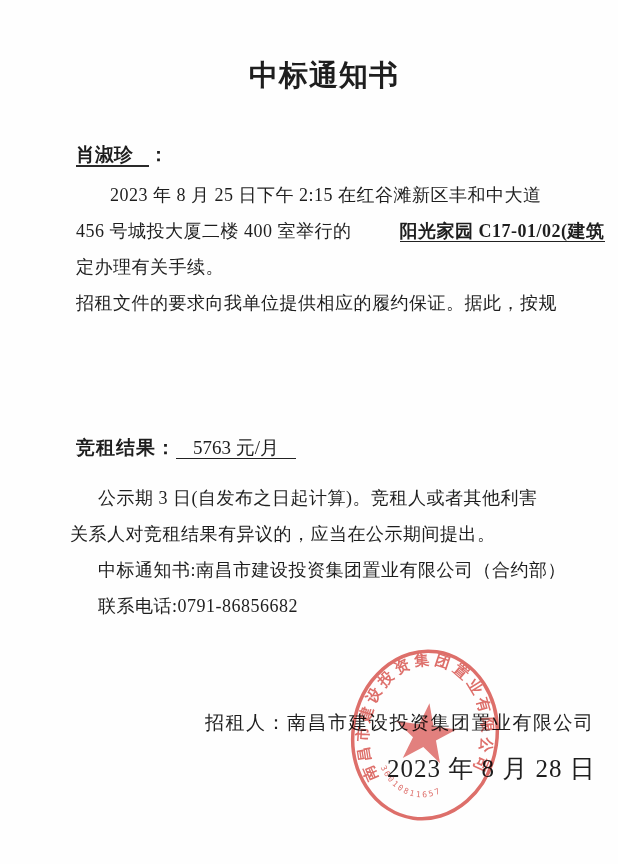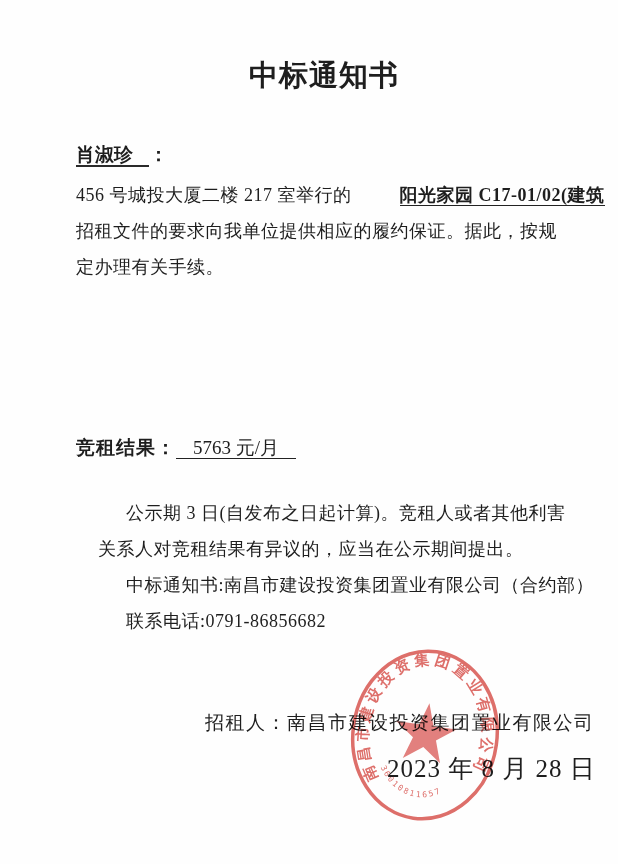--- a/index.html
+++ b/index.html
@@ -16,21 +16,21 @@
   .addressee{position:absolute;left:76px;top:142px;font-size:19px;font-weight:700;white-space:nowrap;}
   .addressee .name{border-bottom:2px solid #2a2a2a;padding-right:16px;font-family:Liberation Serif, serif;}
   .para{position:absolute;font-size:18px;line-height:36px;letter-spacing:.5px;white-space:nowrap;}
   .para1{left:76px;top:177px;}
   .indent{padding-left:34px;}
   .indent-sm{padding-left:28px;}
   .emph{font-weight:700;border-bottom:1.6px solid #222;margin-left:48px;}
   .result-line{position:absolute;left:76px;top:435px;font-size:19px;white-space:nowrap;}
   .result-line .label{font-weight:700;letter-spacing:1px;}
   .result-line .value{border-bottom:1.6px solid #222;padding:0 17px;}
-  .publicity{left:70px;top:495px;margin-left:28px;}
+  .publicity{left:70px;top:480px;}
   .sig-lessor{position:absolute;left:205px;top:710px;font-size:19px;letter-spacing:1.5px;white-space:nowrap;}
   .sig-date{position:absolute;left:348px;top:752px;font-size:25px;letter-spacing:1px;white-space:nowrap;margin-left:39px;}
   .seal{
     position:absolute;left:344px;top:642px;width:164px;height:184px;
     mix-blend-mode:multiply;opacity:.85;pointer-events:none;
   }
   .seal ellipse{fill:none;stroke:#d95550;stroke-width:3.5;}
   .seal .star{fill:#da5a55;fill-opacity:.9;}
   .seal text{fill:#d95550;}
   .seal .arc-company{font-size:15px;font-weight:600;letter-spacing:4px;font-family:"Liberation Serif","DejaVu Serif",serif;}
@@ -41,23 +41,24 @@
 
 <div class="page">
 
   <div class="doc-title">中标通知书</div>
 
   <div class="addressee">
     <span class="name">肖淑珍</span><span>：</span>
   </div>
 
   <div class="para para1">
-    <div><span>456 号城投大厦二楼 217 室举行的</span><span class="emph">阳光家园 C17-01/02(建筑</span></div>
+    <div class="indent">2023 年 8 月 25 日下午 2:15 在红谷滩新区丰和中大道</div>
+    <div><span>456 号城投大厦二楼 400 室举行的</span><span class="emph">阳光家园 C17-01/02(建筑</span></div>
+    <div>定办理有关手续。</div>
     <div>招租文件的要求向我单位提供相应的履约保证。据此，按规</div>
-    <div>定办理有关手续。</div>
   </div>
 
   <div class="result-line">
     <span class="label">竞租结果：</span><span class="value">5763 元/月</span>
   </div>
 
   <div class="para publicity">
     <div class="indent-sm">公示期 3 日(自发布之日起计算)。竞租人或者其他利害</div>
     <div>关系人对竞租结果有异议的，应当在公示期间提出。</div>
     <div class="indent-sm">中标通知书:南昌市建设投资集团置业有限公司（合约部）</div>

